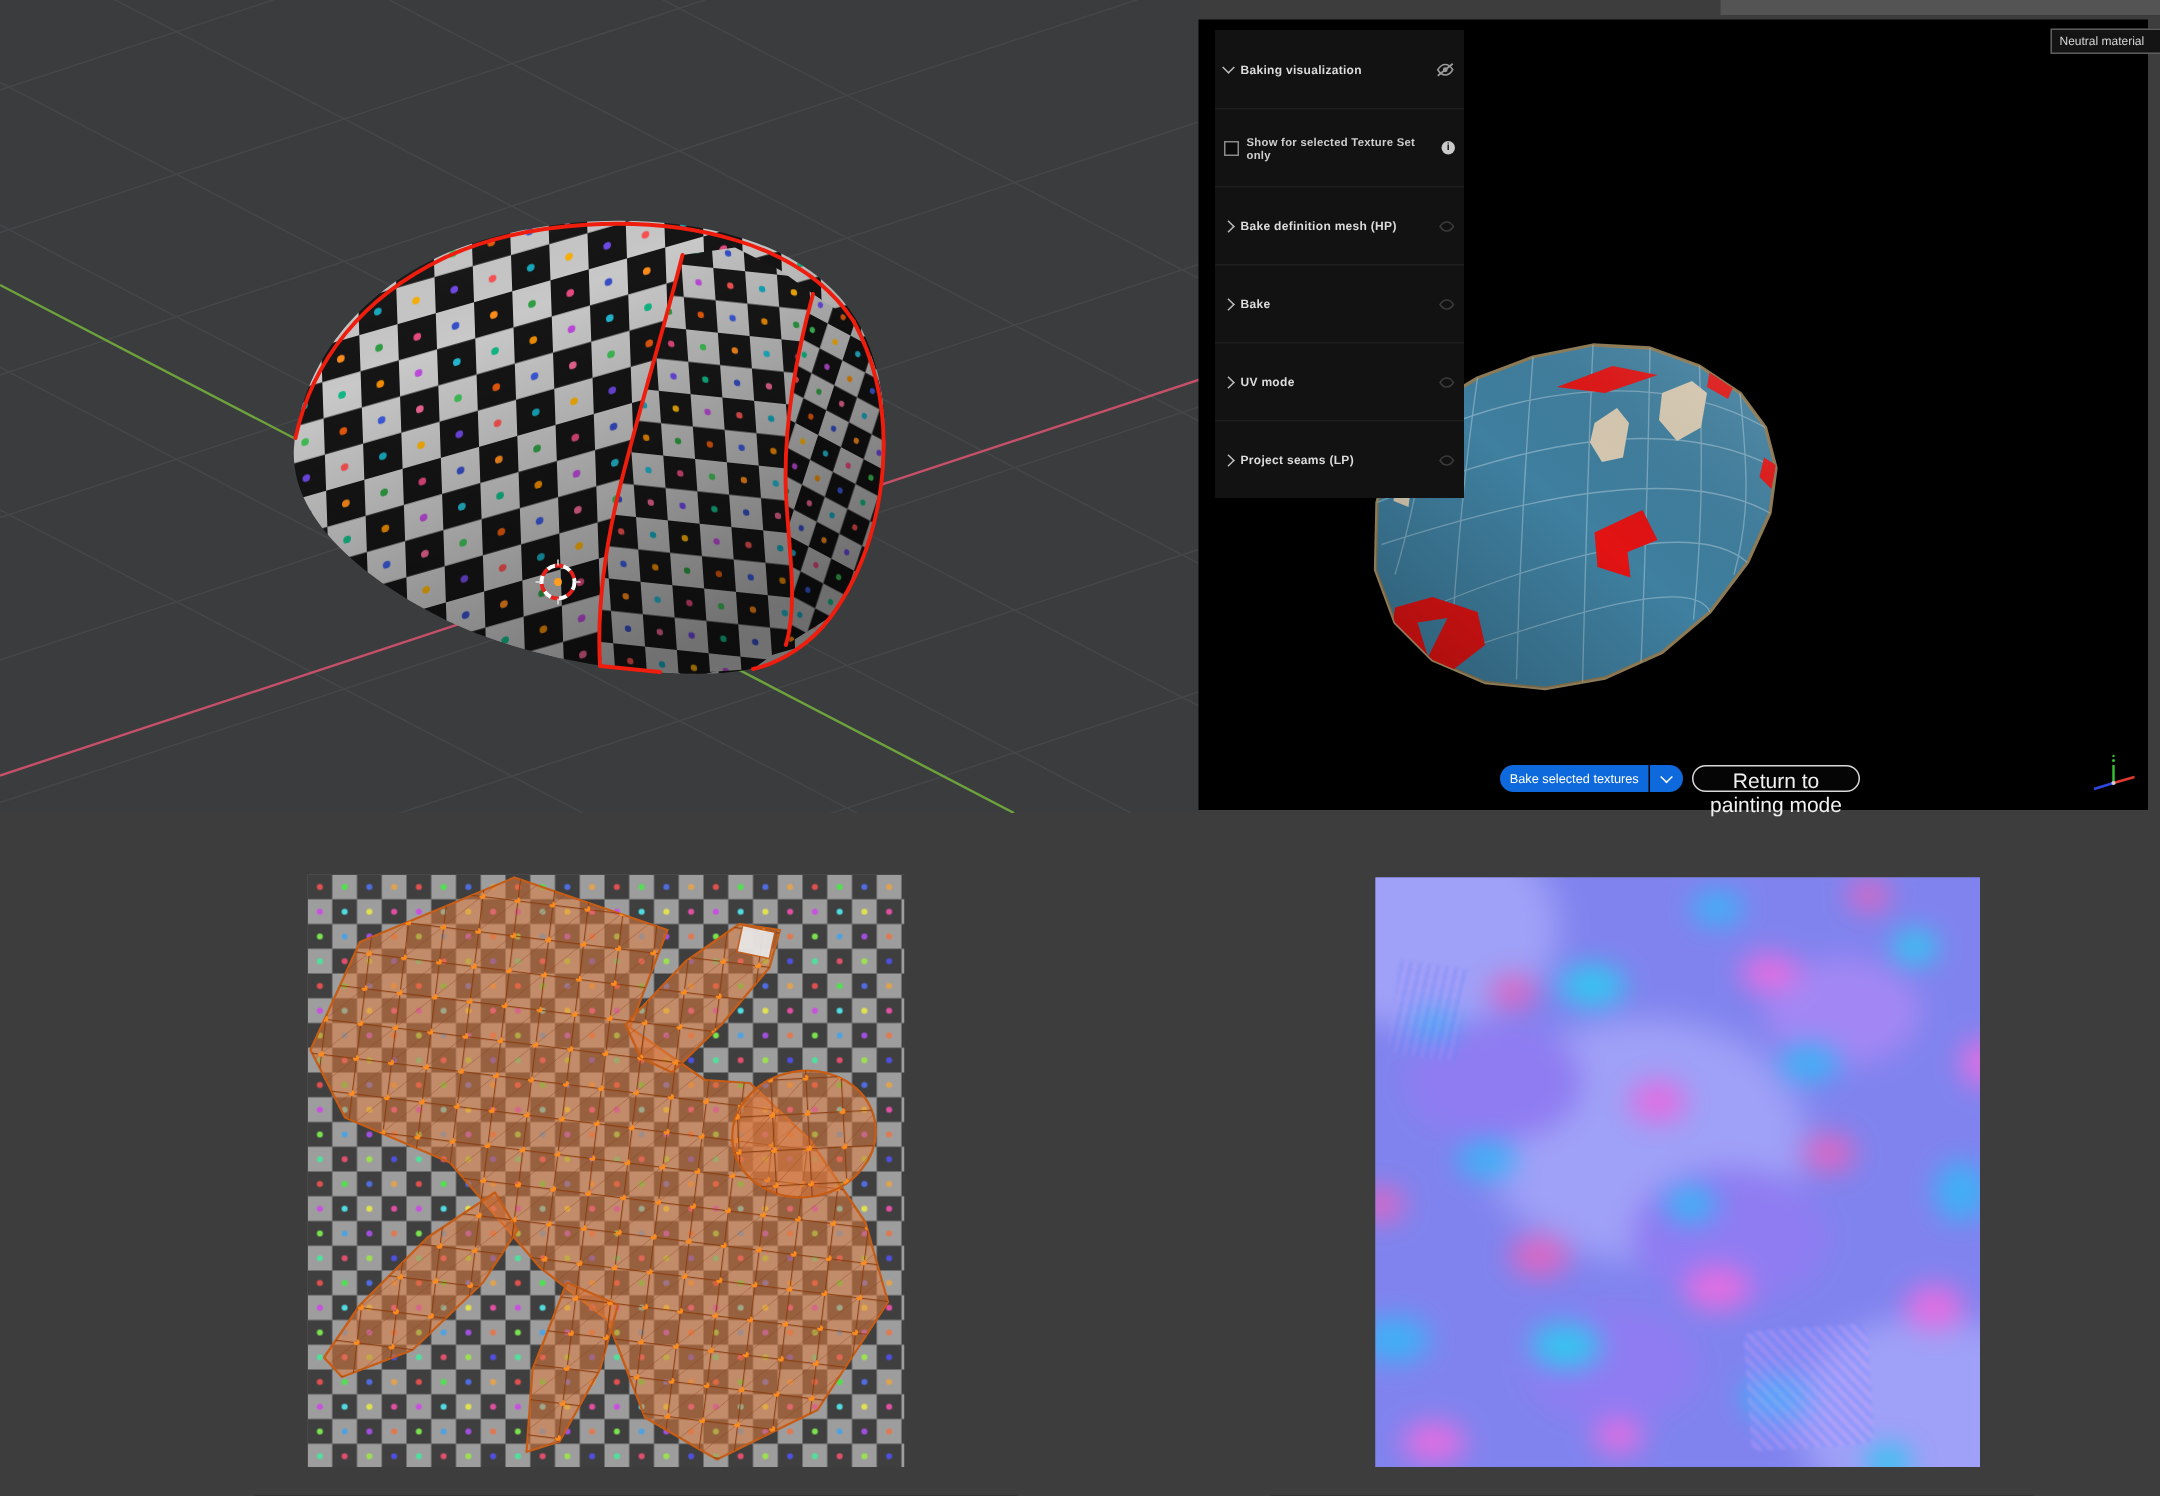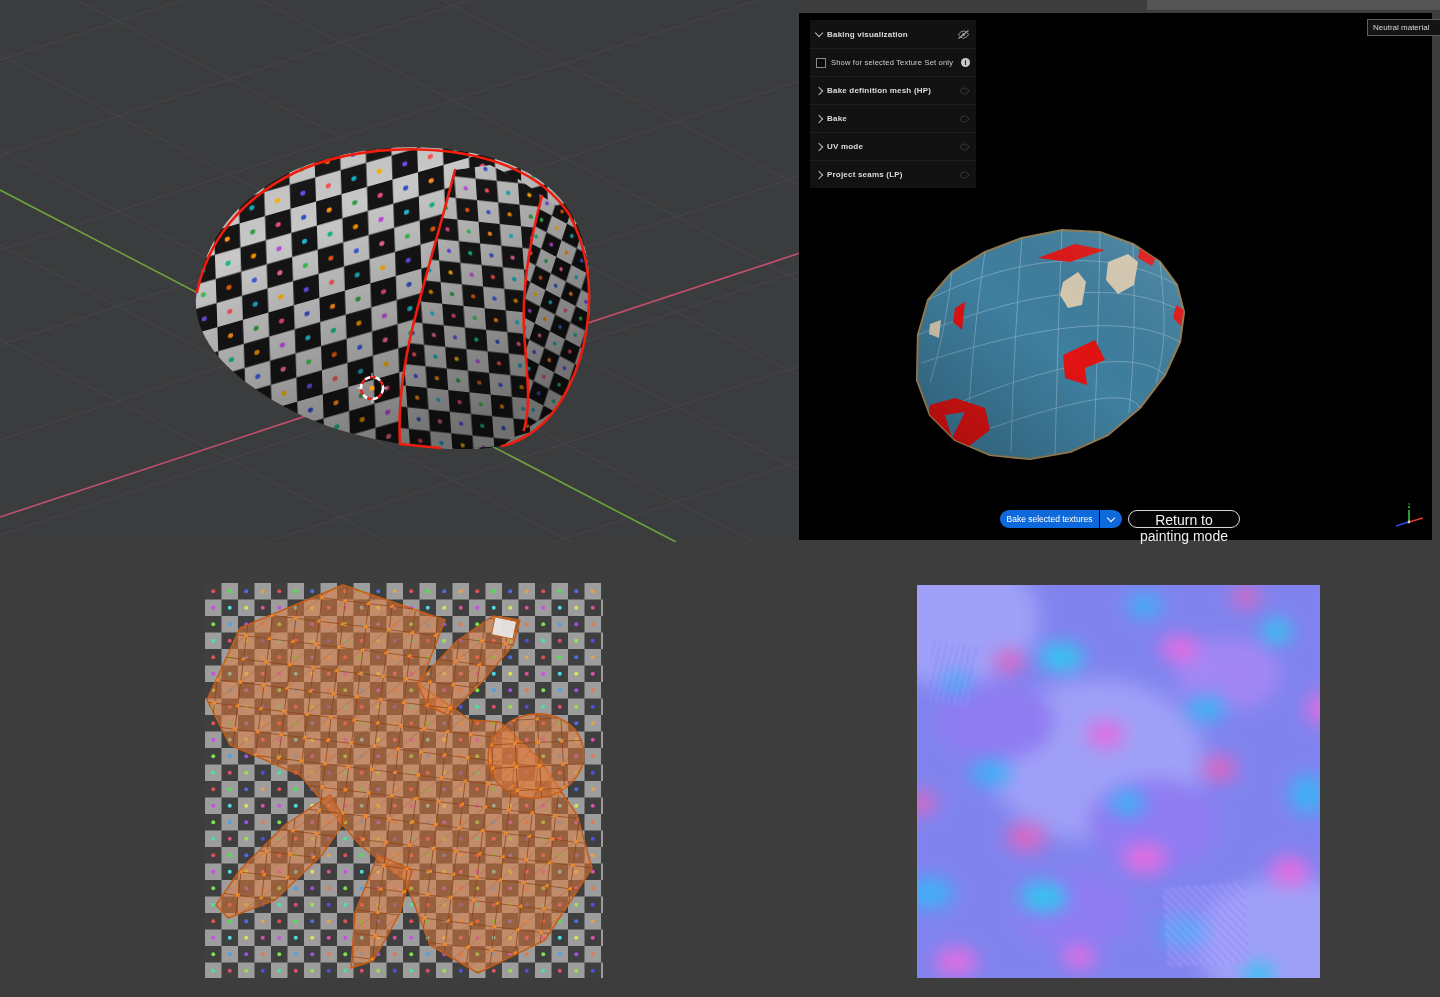--- a/index.html
+++ b/index.html
@@ -6,21 +6,21 @@
   .stage{position:relative;width:1440px;height:997px;background:#3d3d3d;overflow:hidden;
          font-family:"Liberation Sans",sans-serif;}
   .abs{position:absolute;}
 
   
   .edge-strip{left:1147px;top:0;width:293px;height:10px;background:#545454;}
 
   
   .painter{left:799px;top:13px;width:633px;height:527px;background:#000;}
   .panel{position:absolute;left:11px;top:7px;width:166px;background:#121212;color:#e8e8e8;}
-  .prow{display:flex;align-items:center;height:19px;padding:4px 6px;gap:5px;border-top:1px solid rgba(255,255,255,0.05);}
+  .prow{display:flex;align-items:center;height:19px;padding:16px 6px;gap:5px;border-top:1px solid rgba(255,255,255,0.05);}
   .prow:first-child{border-top:none;height:20px;}
   .prow .lbl{flex:1;font-size:8px;letter-spacing:.2px;color:#dcdcdc;font-weight:bold;}
   .prow .lbl.dim{font-weight:bold;color:#cfcfcf;}
   .chev{display:inline-block;width:5px;height:5px;border-left:1.4px solid #bdbdbd;border-bottom:1.4px solid #bdbdbd;flex:0 0 auto;}
   .chev.down{transform:rotate(-45deg);margin-top:-2px;}
   .chev.right{transform:rotate(-135deg);}
   .cbx{width:8px;height:8px;border:1px solid #8a8a8a;background:#0a0a0a;flex:0 0 auto;}
   .info-i{width:9px;height:9px;border-radius:50%;background:#c9c9c9;color:#101010;font-size:7px;line-height:9px;
           text-align:center;font-weight:bold;flex:0 0 auto;}
   .eye{flex:0 0 auto;}
@@ -288,21 +288,21 @@
         <span class="chev down"></span>
         <span class="lbl">Baking visualization</span>
         <svg class="eye" width="13" height="11" viewBox="0 0 13 11">
           <path d="M1.5,5.5 C3,3 5,2 6.5,2 C8,2 10,3 11.5,5.5 C10,8 8,9 6.5,9 C5,9 3,8 1.5,5.5 Z" fill="none" stroke="#9a9a9a" stroke-width="1"></path>
           <circle cx="6.5" cy="5.5" r="1.6" fill="#9a9a9a"></circle>
           <line x1="1.5" y1="9.5" x2="11.5" y2="1.5" stroke="#9a9a9a" stroke-width="1.2"></line>
         </svg>
       </div>
       <div class="prow">
         <span class="cbx"></span>
-        <span class="lbl dim" style="font-weight:normal;font-size:7.5px">Show for selected Texture Set only</span>
+        <span class="lbl dim" style="font-weight:bold;font-size:7.5px">Show for selected Texture Set only</span>
         <span class="info-i">i</span>
       </div>
       <div class="prow">
         <span class="chev right"></span>
         <span class="lbl">Bake definition mesh (HP)</span>
         <svg class="eye" width="11" height="8" viewBox="0 0 11 8">
           <path d="M1,4 C2.4,1.8 4,1 5.5,1 C7,1 8.6,1.8 10,4 C8.6,6.2 7,7 5.5,7 C4,7 2.4,6.2 1,4 Z" fill="none" stroke="#3a3a3a" stroke-width="1"></path>
         </svg>
       </div>
       <div class="prow">

